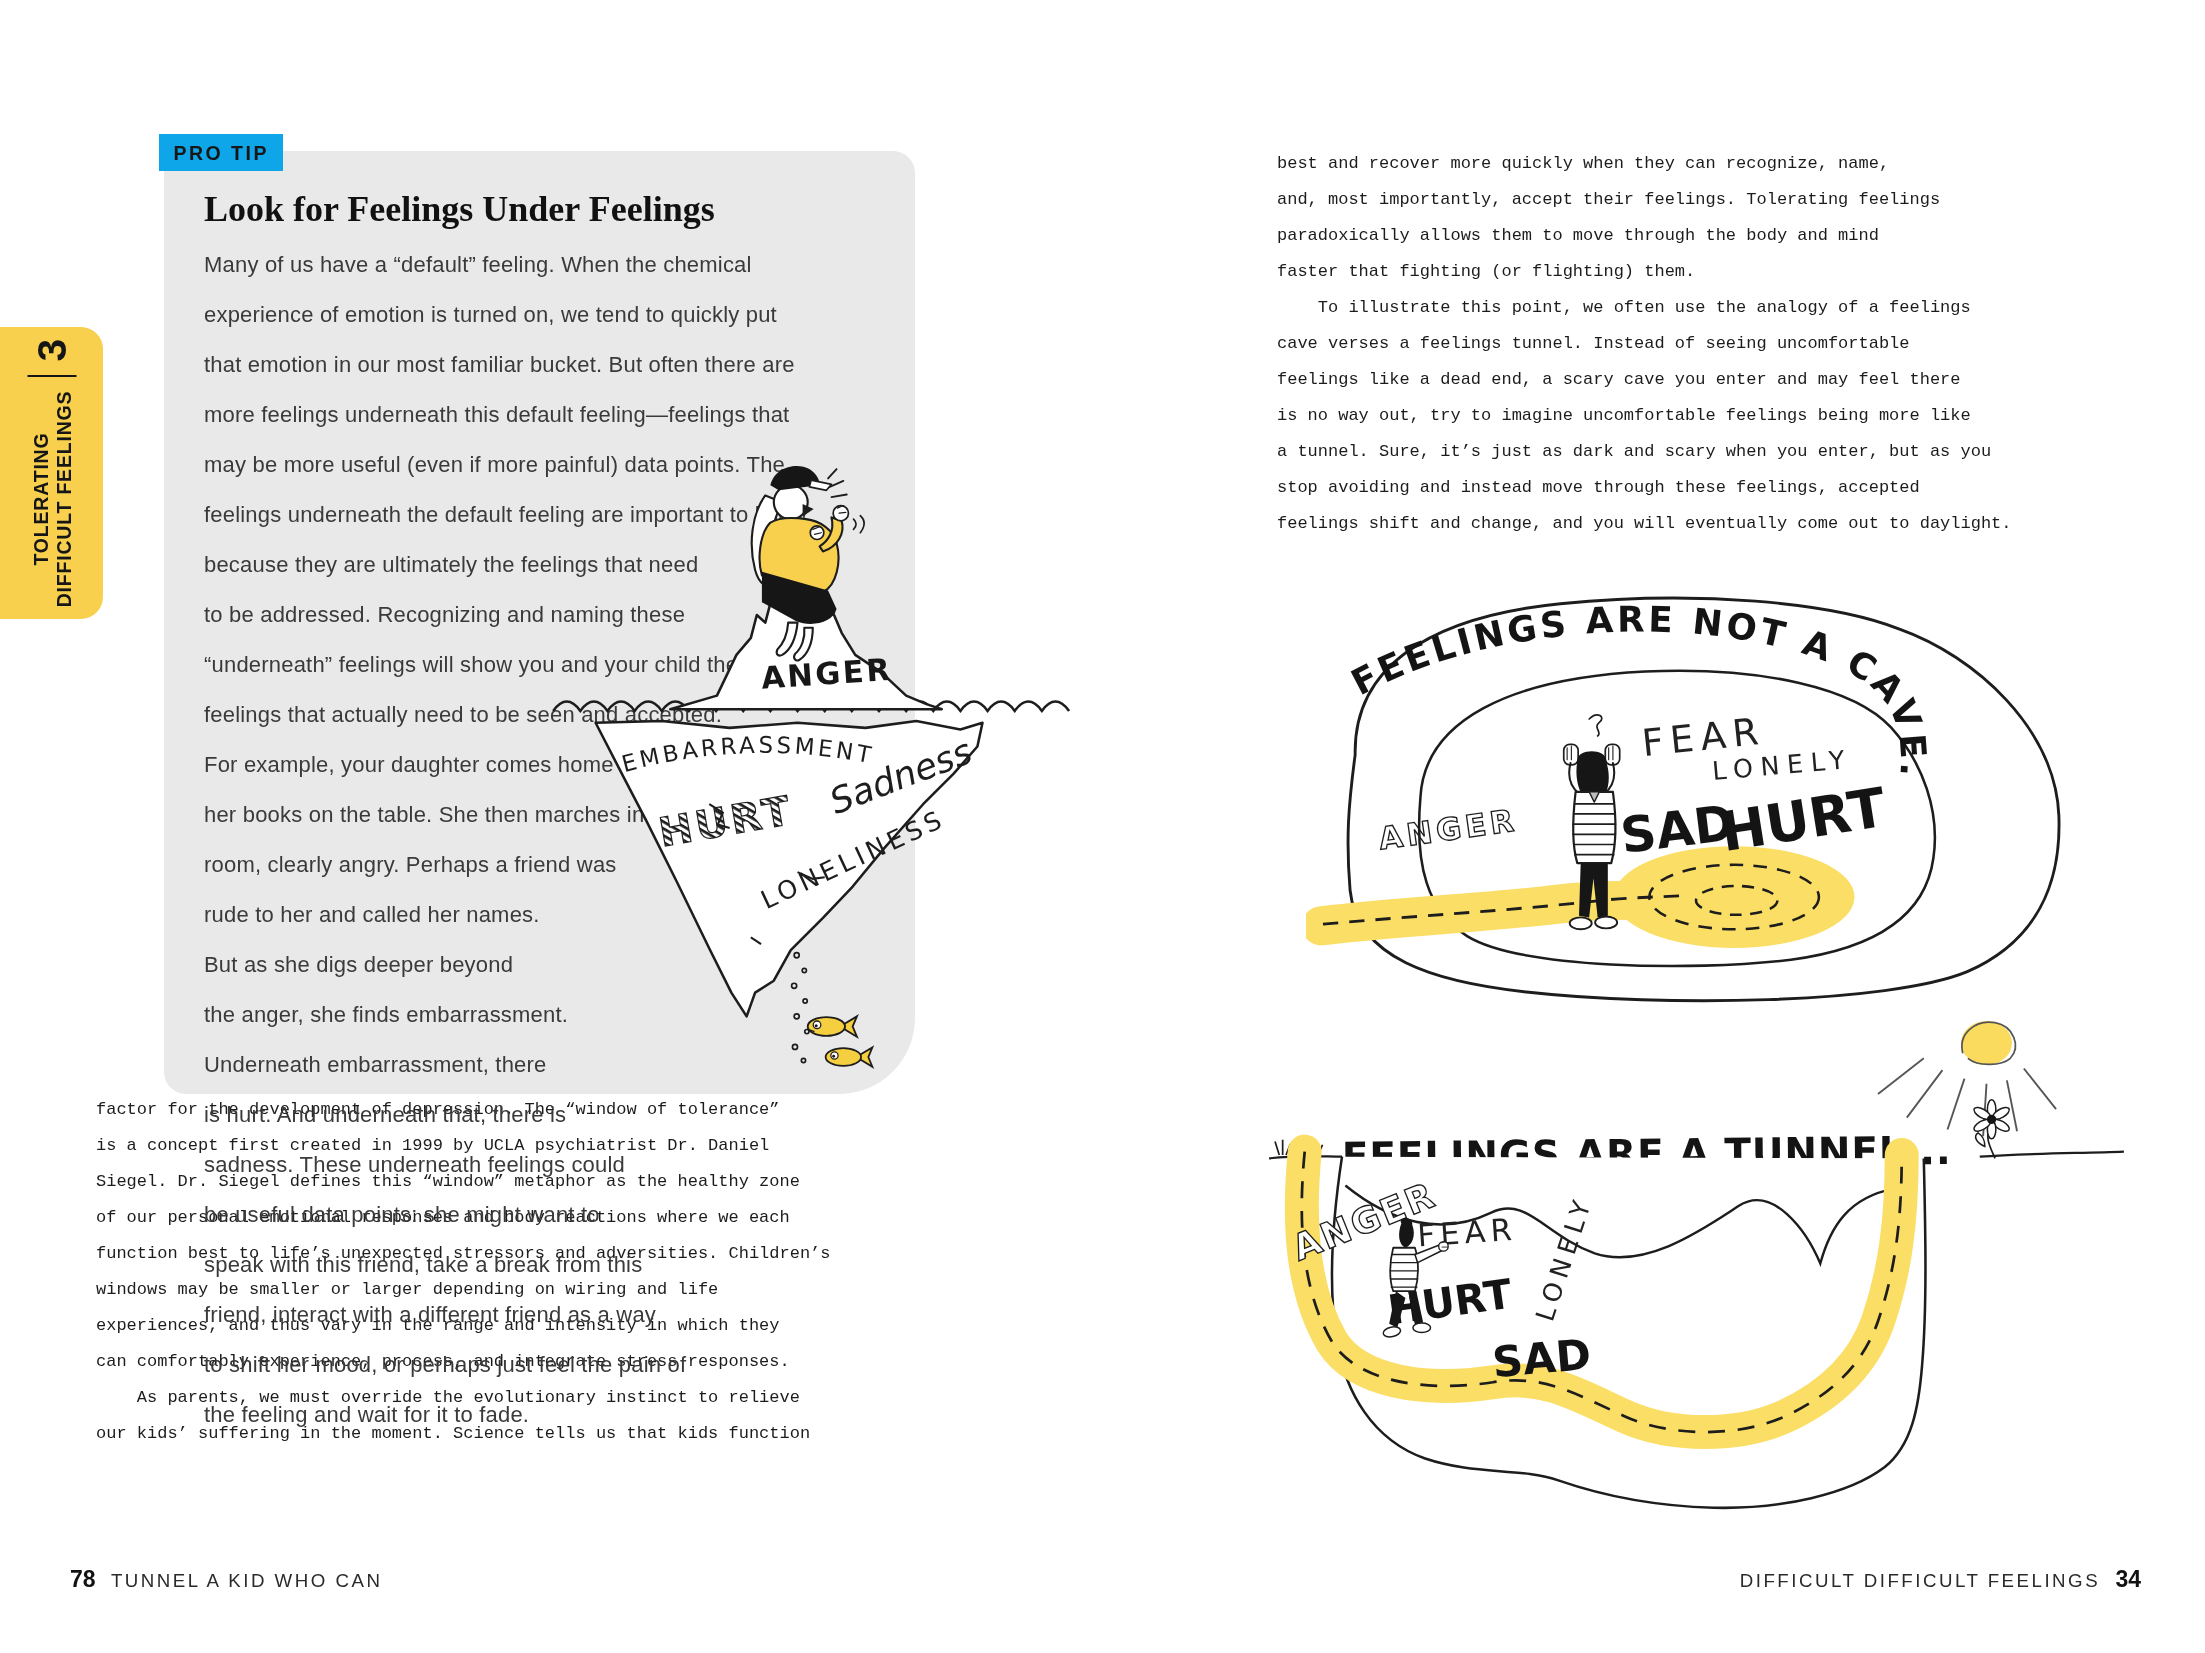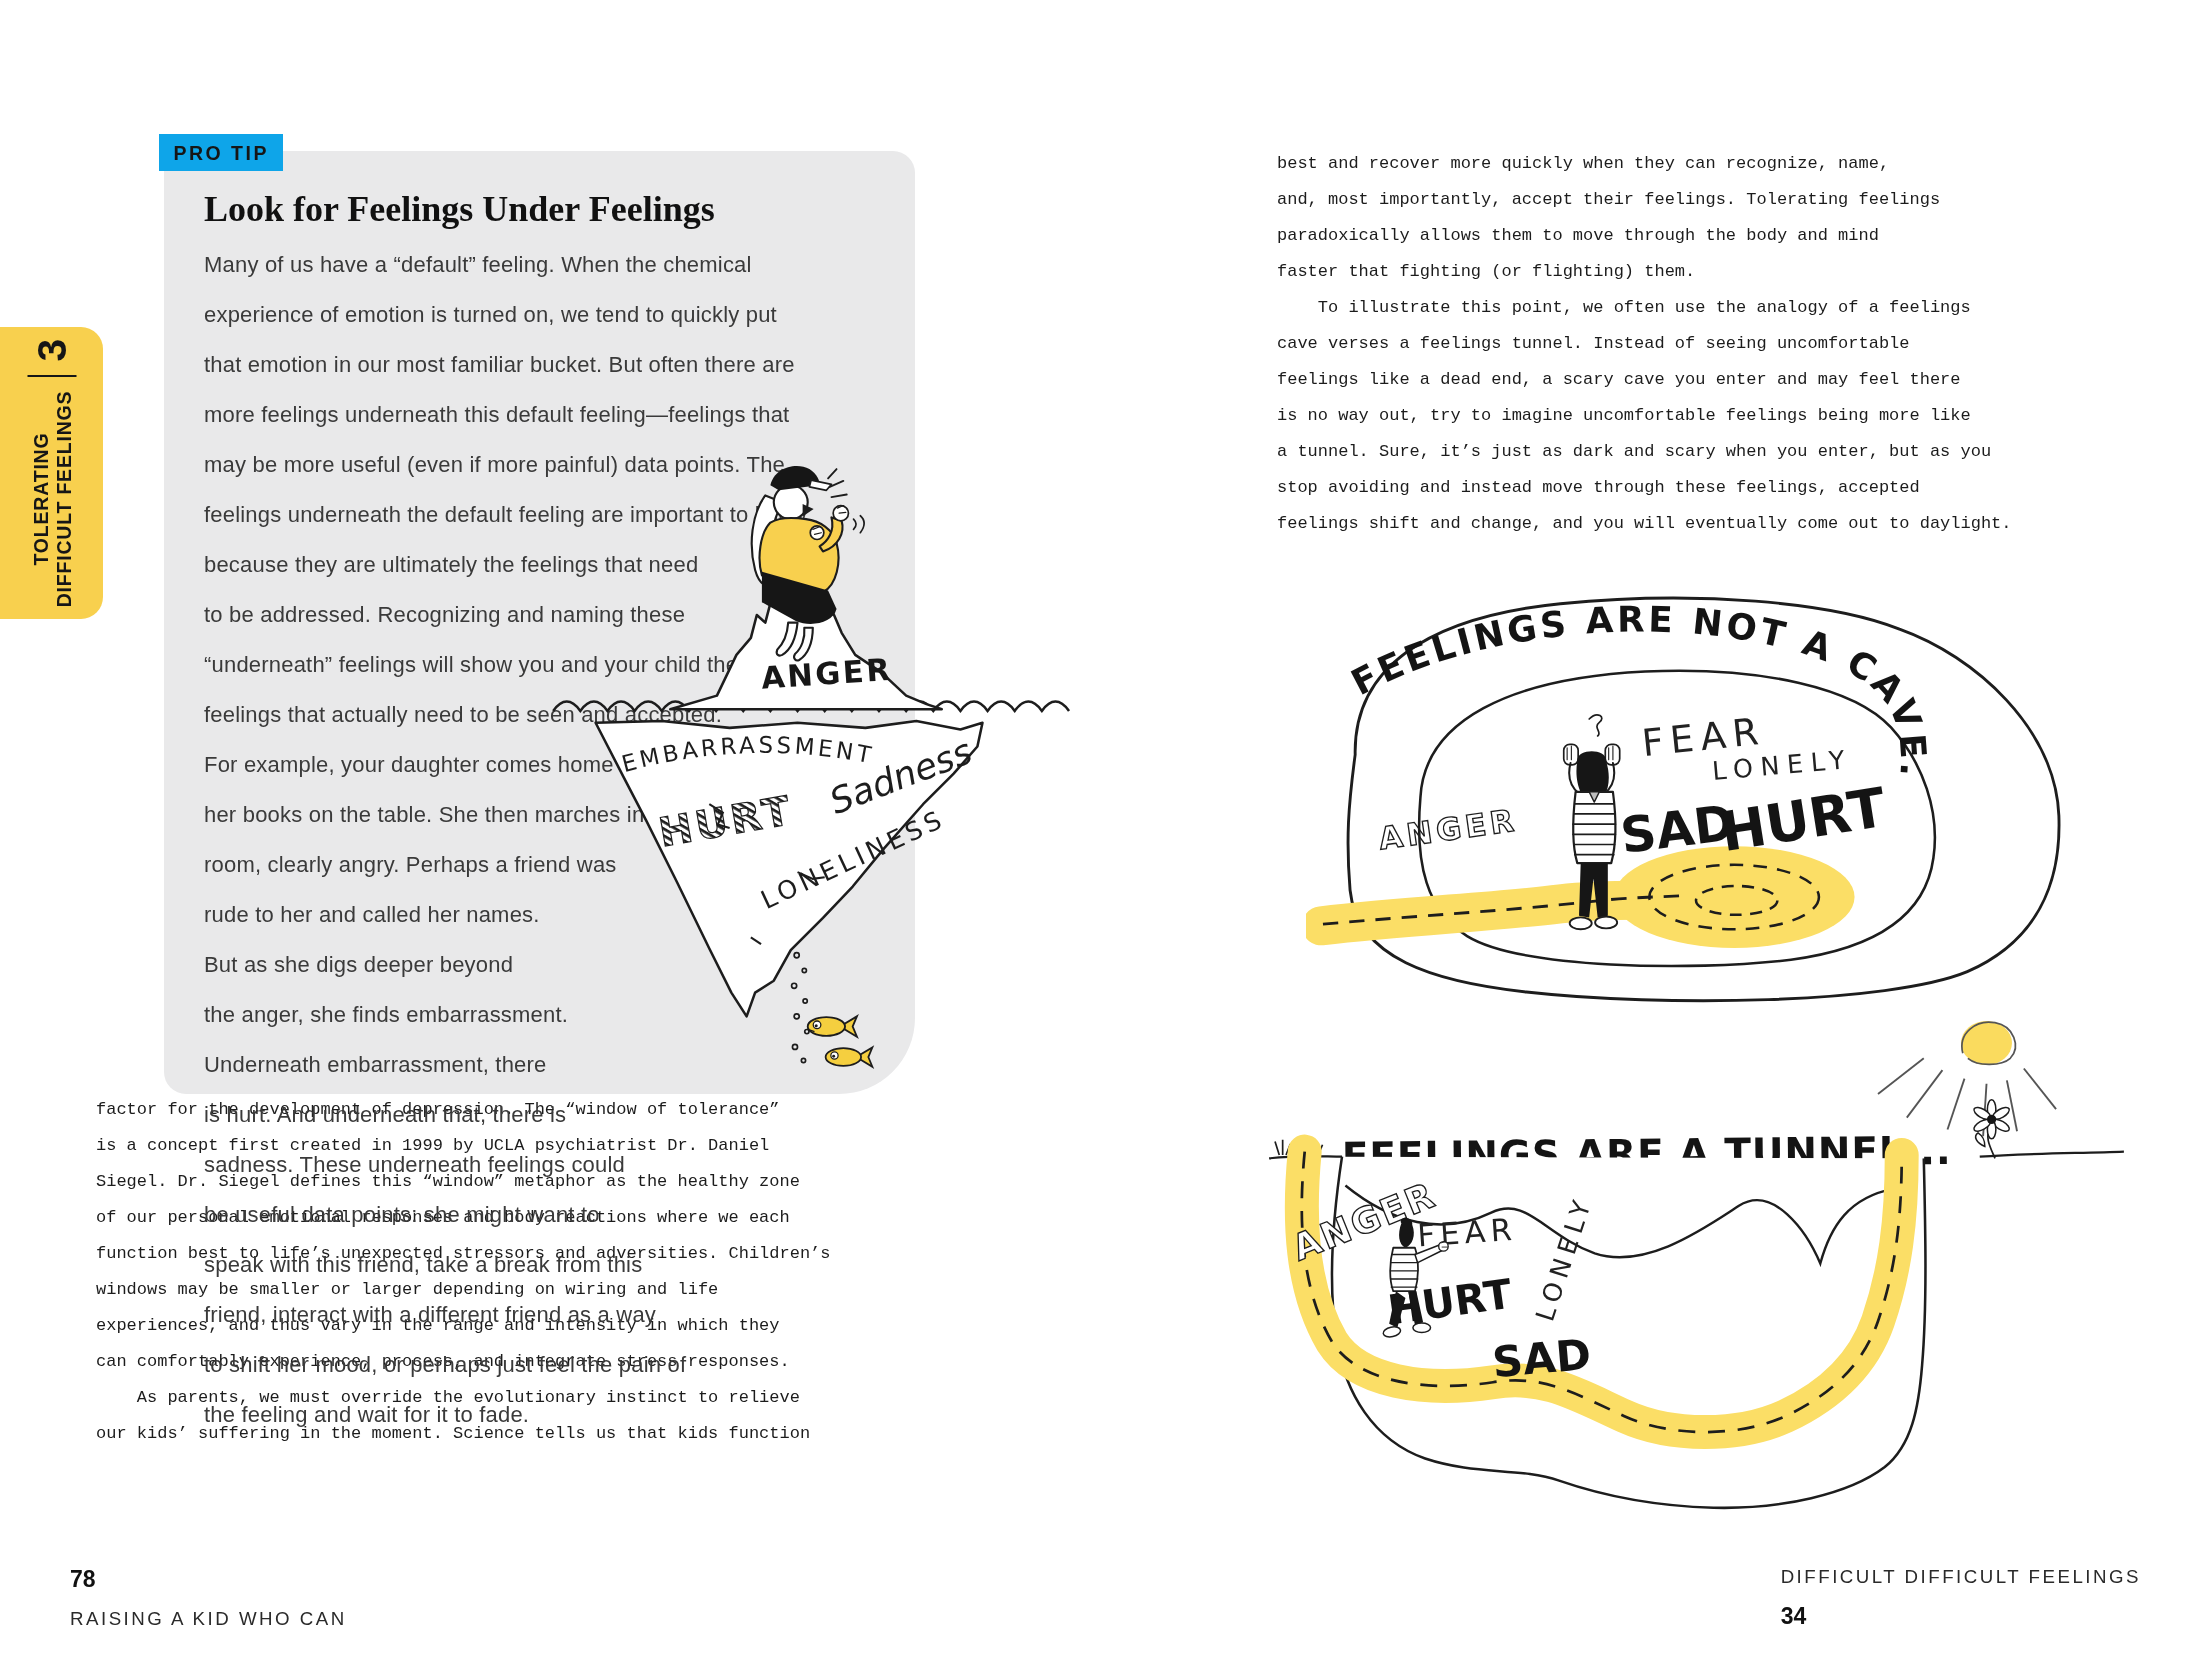--- a/index.html
+++ b/index.html
@@ -42,21 +42,21 @@
     line-height:50px;color:#3a3a3a;white-space:pre;letter-spacing:0.2px;z-index:3;
   }
   
   .serif-block{
     font-family:Liberation Mono, monospace;font-size:17px;line-height:36px;
     color:#1c1c1c;white-space:pre;z-index:2;
   }
   .left-body{left:96px;top:1092px;}
   .right-body{left:1277px;top:146px;}
   
-  .footer{top:1566px;display:flex;align-items:baseline;gap:15.3px;z-index:2;flex-direction:column;}
+  .footer{top:1566px;display:flex;align-items:baseline;gap:15.3px;z-index:2;}
   .footer-left{left:70px;}
   .footer-right{right:64px;}
   .footer .pg{font-size:23px;font-weight:800;color:#111;}
   .footer .ft{font-size:18.7px;letter-spacing:2.5px;color:#2a2a2a;}
   
   .iceberg-svg{left:543px;top:441px;z-index:3;}
   .cave-svg{left:1306px;top:585px;z-index:2;}
   .tunnel-svg{left:1264px;top:1009px;z-index:2;}
   svg text{font-family:"DejaVu Sans",sans-serif;}
   .hand-fat{font-weight:800;fill:#141414;}
@@ -179,21 +179,21 @@
 of our personal emotional responses and body reactions where we each
 function best to life’s unexpected stressors and adversities. Children’s
 windows may be smaller or larger depending on wiring and life
 experiences, and thus vary in the range and intensity in which they
 can comfortably experience, process, and integrate stress responses.
     As parents, we must override the evolutionary instinct to relieve
 our kids’ suffering in the moment. Science tells us that kids function</div>
 
 <div class="abs footer footer-left">
   <span class="pg">78</span>
-  <span class="ft">RAISING A KID WHO CAN</span>
+  <span class="ft">TUNNEL A KID WHO CAN</span>
 </div>
 
 <div class="abs serif-block right-body">best and recover more quickly when they can recognize, name,
 and, most importantly, accept their feelings. Tolerating feelings
 paradoxically allows them to move through the body and mind
 faster that fighting (or flighting) them.
     To illustrate this point, we often use the analogy of a feelings
 cave verses a feelings tunnel. Instead of seeing uncomfortable
 feelings like a dead end, a scary cave you enter and may feel there
 is no way out, try to imagine uncomfortable feelings being more like

